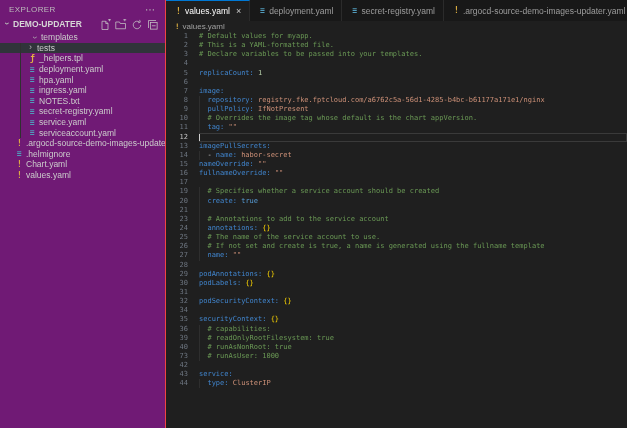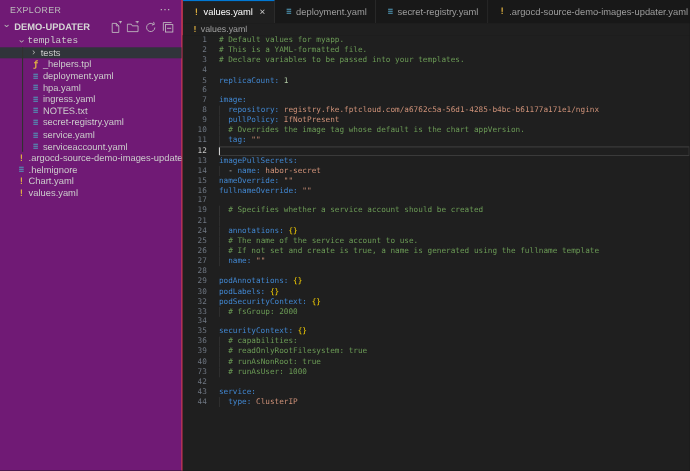--- a/index.html
+++ b/index.html
@@ -93,21 +93,21 @@
           <span class="act">
             <svg viewBox="0 0 16 16">
               <rect x="4.5" y="4.5" width="9" height="9" fill="none" stroke="#c5c5c5"></rect>
               <path d="M6.5 9h5" stroke="#c5c5c5"></path>
               <path d="M2 12V2h10" fill="none" stroke="#c5c5c5"></path>
             </svg>
           </span>
         </span>
     </div>
     <div class="tree" id="tree">
-        <div class="tree-row" style="padding-left: 14px; font-family: Liberation Mono, monospace;">
+        <div class="tree-row" style="padding-left: 30px;">
           <span class="chev open">›</span>
           <span class="lbl">templates</span>
         </div>
         <div class="tree-row selected" style="padding-left: 26px;">
           <span class="chev">›</span>
           <span class="lbl">tests</span>
         </div>
         <div class="tree-row" style="padding-left: 28px;">
           <span class="fic" style="color: rgb(226, 179, 65);">ƒ</span>
           <span class="lbl">_helpers.tpl</span>
@@ -251,24 +251,32 @@
         </div>
         <div class="cl">
           <span class="gut">17</span>
           <span class="cnt"></span>
         </div>
         <div class="cl">
           <span class="gut">19</span>
           <span class="cnt"><span class="iguide"></span><span class="tk-p">  </span><span class="tk-c"># Specifies whether a service account should be created</span></span>
         </div>
         <div class="cl">
+          <span class="gut">20</span>
+          <span class="cnt"><span class="iguide"></span><span class="tk-p">  </span><span class="tk-k">create:</span><span class="tk-p"> </span><span class="tk-b">true</span></span>
+        </div>
+        <div class="cl">
           <span class="gut">21</span>
           <span class="cnt"><span class="iguide"></span><span class="tk-p">  </span></span>
         </div>
         <div class="cl">
+          <span class="gut">23</span>
+          <span class="cnt"><span class="iguide"></span><span class="tk-p">  </span><span class="tk-c"># Annotations to add to the service account</span></span>
+        </div>
+        <div class="cl">
           <span class="gut">24</span>
           <span class="cnt"><span class="iguide"></span><span class="tk-p">  </span><span class="tk-k">annotations:</span><span class="tk-p"> </span><span class="tk-br">{}</span></span>
         </div>
         <div class="cl">
           <span class="gut">25</span>
           <span class="cnt"><span class="iguide"></span><span class="tk-p">  </span><span class="tk-c"># The name of the service account to use.</span></span>
         </div>
         <div class="cl">
           <span class="gut">26</span>
           <span class="cnt"><span class="iguide"></span><span class="tk-p">  </span><span class="tk-c"># If not set and create is true, a name is generated using the fullname template</span></span>
@@ -283,28 +291,28 @@
         </div>
         <div class="cl">
           <span class="gut">29</span>
           <span class="cnt"><span class="tk-k">podAnnotations:</span><span class="tk-p"> </span><span class="tk-br">{}</span></span>
         </div>
         <div class="cl">
           <span class="gut">30</span>
           <span class="cnt"><span class="tk-k">podLabels:</span><span class="tk-p"> </span><span class="tk-br">{}</span></span>
         </div>
         <div class="cl">
+          <span class="gut">31</span>
+          <span class="cnt"></span>
+        </div>
+        <div class="cl">
           <span class="gut">32</span>
           <span class="cnt"><span class="tk-k">podSecurityContext:</span><span class="tk-p"> </span><span class="tk-br">{}</span></span>
         </div>
         <div class="cl">
-          <span class="gut">33</span>
-          <span class="cnt"><span class="iguide"></span><span class="tk-p">  </span><span class="tk-c"># fsGroup: 2000</span></span>
-        </div>
-        <div class="cl">
           <span class="gut">34</span>
           <span class="cnt"></span>
         </div>
         <div class="cl">
           <span class="gut">35</span>
           <span class="cnt"><span class="tk-k">securityContext:</span><span class="tk-p"> </span><span class="tk-br">{}</span></span>
         </div>
         <div class="cl">
           <span class="gut">36</span>
           <span class="cnt"><span class="iguide"></span><span class="tk-p">  </span><span class="tk-c"># capabilities:</span></span>

